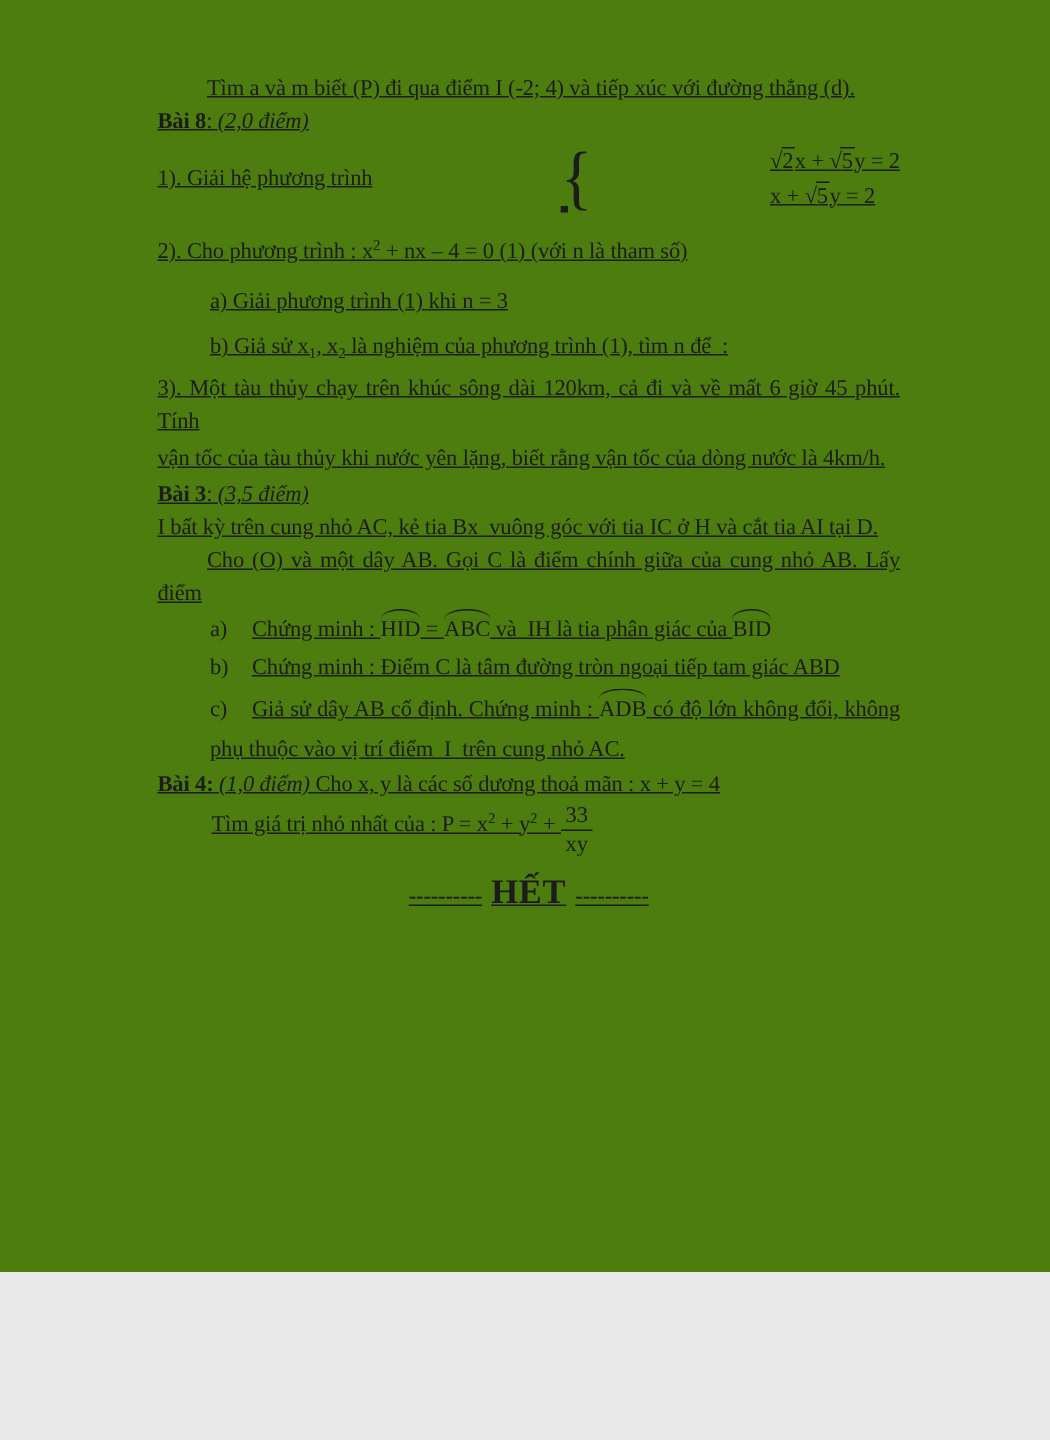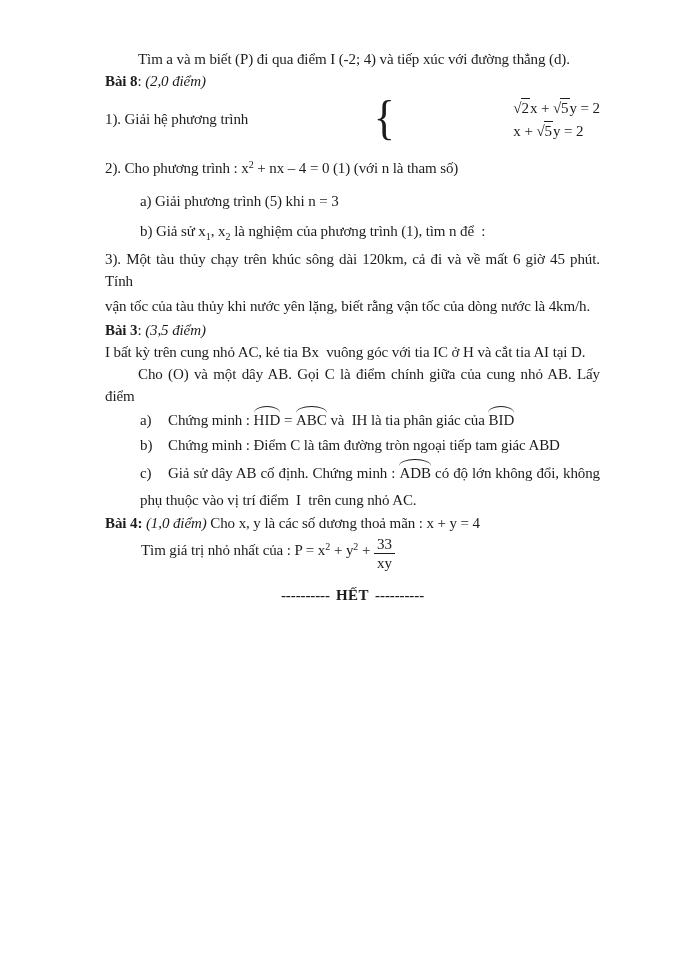--- a/index.html
+++ b/index.html
@@ -1,20 +1,20 @@
 <!DOCTYPE html>
 <html><head>
 <meta charset="utf-8">
 <style>
   html,body{margin:0;padding:0;background:#e9e9e9;}
   .page{
-    width:700px;height:960px;background:#ffffff;color:#1c1c1c;
+    width:700px;height:848px;background:#4d7c0f;color:#1c1c1c;
     font-family:"Liberation Serif","DejaVu Serif",serif;
     font-size:15px;line-height:22px;letter-spacing:-0.1px;
-    position:relative;overflow:hidden;margin:0 auto;
+    position:relative;overflow:hidden;margin:0 auto;text-decoration:underline;
   }
   .content{padding:48px 100px 0 105px;}
   p{margin:0;}
   .line{min-height:22px;}
   .ind{text-indent:33px;}
   .itm{margin-left:35px;}
   .itm3{margin-left:35px;}
   .itm3 .lbl{display:inline-block;width:28px;}
   .cont2{margin-left:35px;}
   .just{text-align:justify;text-align-last:justify;}
@@ -48,21 +48,21 @@
   .m-q3a{margin-top:6px;}
   .m-q3b{margin-top:3px;}
   .m-h3{margin-top:2px;}
   .m-a3{margin-top:2px;}
   .m-b3{margin-top:3px;}
   .m-c3{margin-top:6px;}
   .m-c3b{margin-top:5px;}
   .m-h4{margin-top:1px;}
   .pline{margin-top:-2px;margin-left:36px;height:42px;display:flex;align-items:center;}
   .het{margin-top:10px;text-align:center;font-weight:bold;}
-  .het .word{font-size:15px;letter-spacing:0.5px;padding:0 6px;}
+  .het .word{font-size:23px;letter-spacing:0.5px;padding:0 6px;}
 </style>
 </head>
 <body>
 
 <div class="page">
   <div class="content">
 
     <p class="line ind">Tìm a và m biết (P) đi qua điểm I (-2; 4) và tiếp xúc với đường thẳng (d).</p>
 
     <p class="line">
@@ -79,21 +79,21 @@
         <span class="eq">
           <span class="pw">x + </span><span class="sq"><span>√</span><span class="bar">5</span></span><span class="pw">y = 2</span>
         </span>
       </span>
     </div>
 
     <p class="line m-q2">
       <span class="pw">2). Cho phương trình : x</span><sup class="e">2</sup><span class="pw"> + nx – 4 = 0 (1) (với n là tham số)</span>
     </p>
 
-    <p class="line itm m-a">a) Giải phương trình (5) khi n = 3</p>
+    <p class="line itm m-a">a) Giải phương trình (1) khi n = 3</p>
 
     <p class="line itm m-b">
       <span class="pw">b) Giả sử x</span><sub class="s">1</sub><span class="pw">, x</span><sub class="s">2</sub><span class="pw"> là nghiệm của phương trình (1), tìm n để  :</span>
     </p>
 
 
     <p class="line just m-q3a">3). Một tàu thủy chạy trên khúc sông dài 120km, cả đi và về mất 6 giờ 45 phút. Tính</p>
     <p class="line m-q3b">vận tốc của tàu thủy khi nước yên lặng, biết rằng vận tốc của dòng nước là 4km/h.</p>
 
     <p class="line m-h3">

